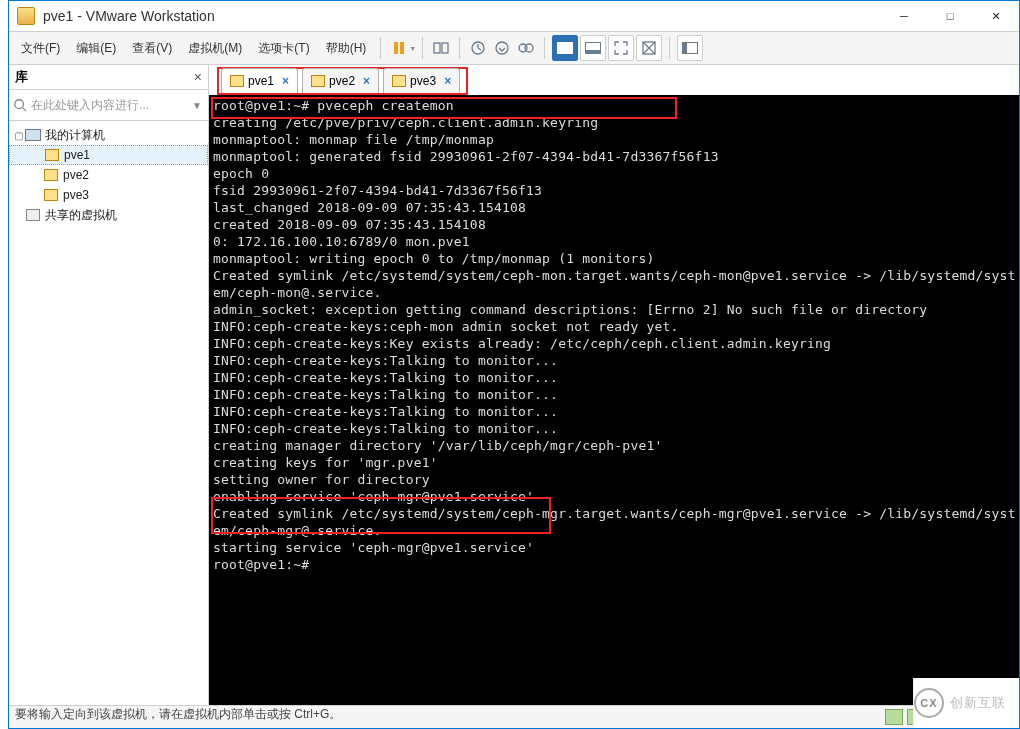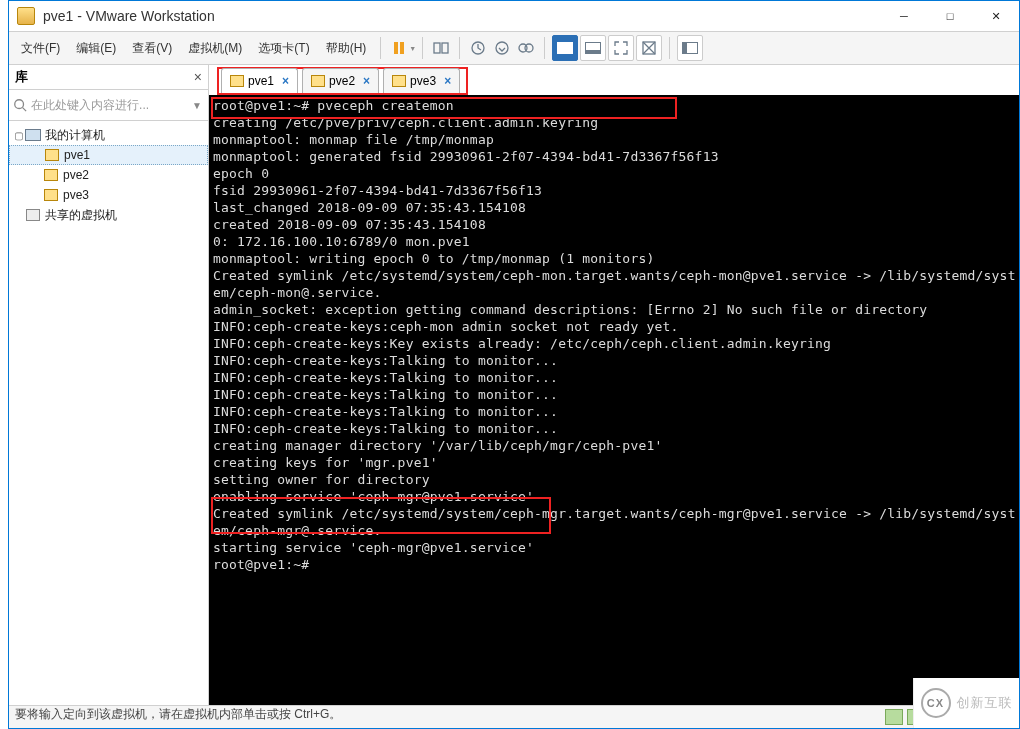--- a/index.html
+++ b/index.html
@@ -57,21 +57,21 @@
   
   .statusbar { height: 22px; border-top: 1px solid #d0d0d0; background: #f5f5f5; display: flex; padding: 0 6px; font-size: 12px; color: #444; }
   .statusbar .right { margin-left: auto; display: flex; gap: 4px; align-items:center;}
   .sb-ico { width: 16px; height: 14px; }
   .sb-ico.drv { background: #b7dc9e; border:1px solid #7aa95a; }
   .sb-ico.cd  { border-radius:50%; background:#cde6f7; border:1px solid #7baac7;}
   .sb-ico.net { background:#95c76a; border:1px solid #5f8a3e;}
   .sb-ico.chip{ background:#5fa845; border:1px solid #3c6b2a;}
   .sb-ico.mon { background:#cfe0ef; border:1px solid #6a7b8c;}
   
-  .watermark { position:absolute; right:0; bottom:0; width:105px; height:50px; background:#fff; display:flex; align-items:center; justify-content:center; color:#bbb; font-size:13px; letter-spacing:1px; border-left:1px solid #eee;}
+  .watermark { position:absolute; right:0; bottom:0; width:105px; height:50px; background:#fff; display:flex; align-items:center; color:#bbb; font-size:13px; letter-spacing:1px; border-left:1px solid #eee;}
   .watermark .cx { width:26px; height:26px; border:2px solid #aaa; border-radius:50%; margin-right:6px; display:flex; align-items:center; justify-content:center; font-weight:bold; color:#888; font-size:11px;}
 </style>
 </head>
 <body>
 
 <div class="window">
 
   <div class="titlebar">
     <div class="title-icon"></div>
     <div class="title-text">pve1 - VMware Workstation</div>

